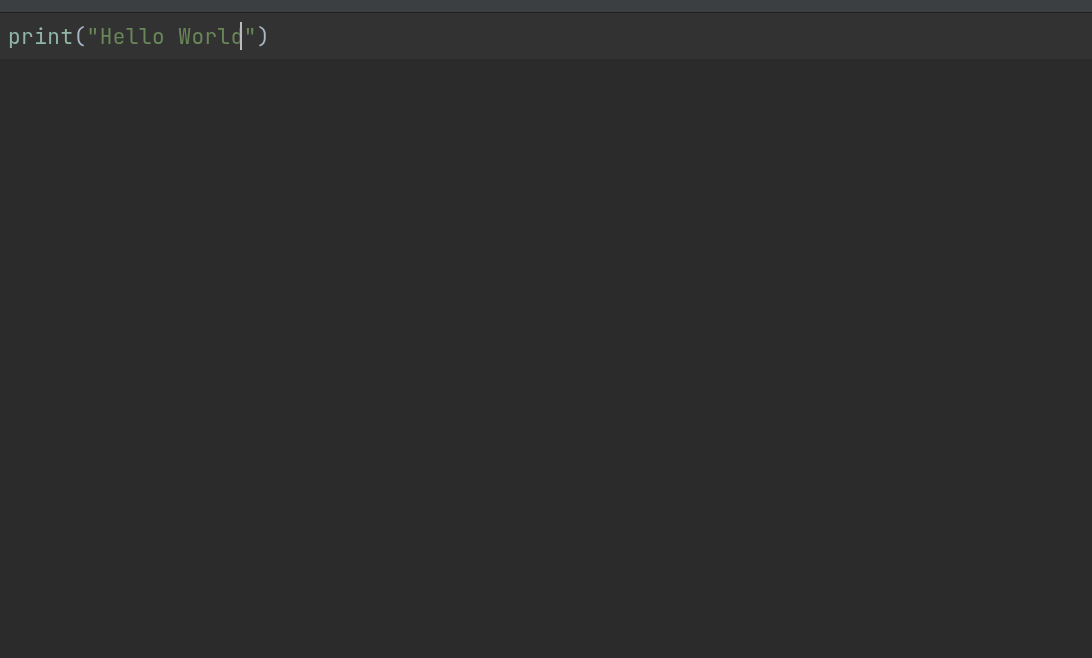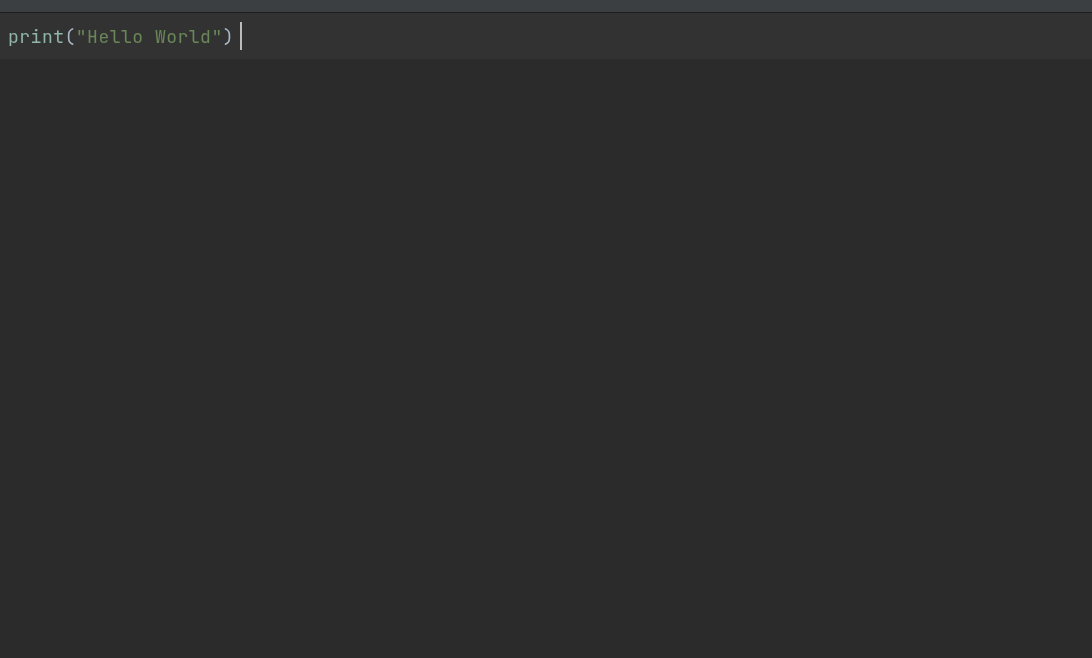--- a/index.html
+++ b/index.html
@@ -19,21 +19,21 @@
       height: calc(100% - 13px);
       background: #2b2b2b;
       position: relative;
     }
     .code-line {
       display: flex;
       align-items: center;
       height: 46px;
       background: #323232;
       padding-left: 8px;
-      font-size: 18px;
+      font-size: 21px;
       font-family: "JetBrains Mono", "Consolas", "Menlo", monospace;
       letter-spacing: 0.5px;
       white-space: pre;
       position: relative;
     }
     .tok-func { color: #8fb6a8; }
     .tok-punc { color: #a9b7c6; }
     .tok-str  { color: #6a8759; }
     .cursor {
       position: absolute;

